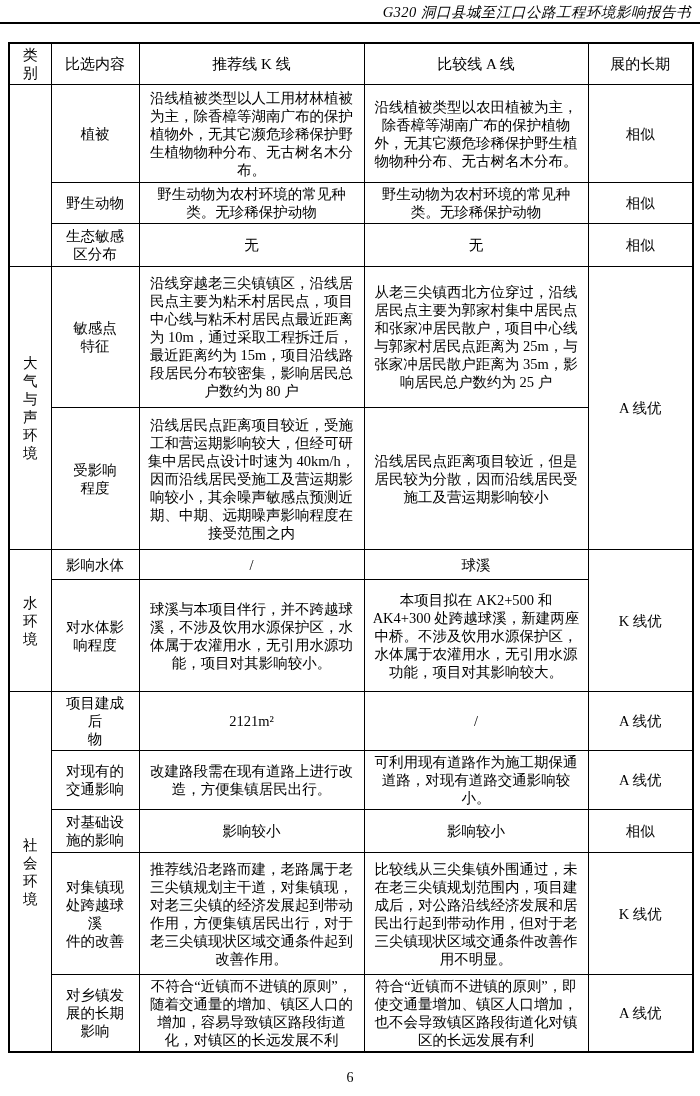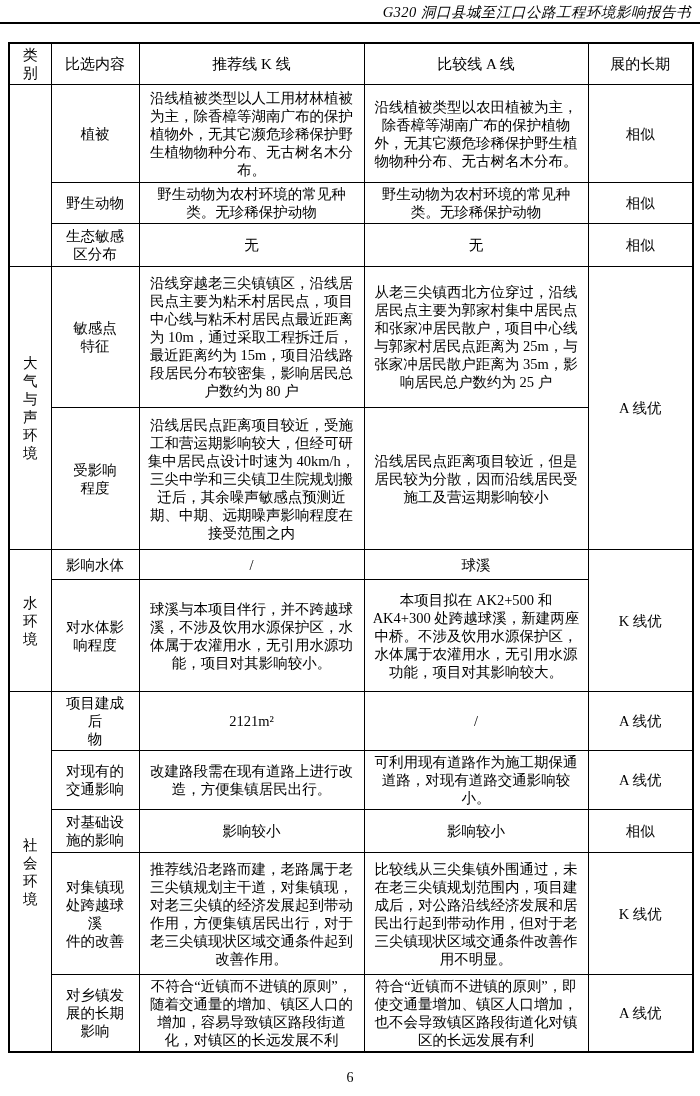--- a/index.html
+++ b/index.html
@@ -114,21 +114,21 @@
 环境</td>
       <td class="lbl">敏感点
 特征</td>
       <td class="body">沿线穿越老三尖镇镇区，沿线居民点主要为粘禾村居民点，项目中心线与粘禾村居民点最近距离为 10m，通过采取工程拆迁后，最近距离约为 15m，项目沿线路段居民分布较密集，影响居民总户数约为 80 户</td>
       <td class="body">从老三尖镇西北方位穿过，沿线居民点主要为郭家村集中居民点和张家冲居民散户，项目中心线与郭家村居民点距离为 25m，与张家冲居民散户距离为 35m，影响居民总户数约为 25 户</td>
       <td rowspan="2">A 线优</td>
     </tr>
     <tr style="height:142px">
       <td class="lbl">受影响
 程度</td>
-      <td class="body">沿线居民点距离项目较近，受施工和营运期影响较大，但经可研集中居民点设计时速为 40km/h，三尖中学和三尖镇卫生院规划搬迁后，其余噪声敏感点预测近期、中期、远期噪声影响程度在接受范围之内</td>
+      <td class="body">沿线居民点距离项目较近，受施工和营运期影响较大，但经可研集中居民点设计时速为 40km/h，因而沿线居民受施工及营运期影响较小，其余噪声敏感点预测近期、中期、远期噪声影响程度在接受范围之内</td>
       <td class="body">沿线居民点距离项目较近，但是居民较为分散，因而沿线居民受施工及营运期影响较小</td>
     </tr>
 
     <tr style="height:30px">
       <td class="cat" rowspan="2">水环
 境</td>
       <td class="lbl">影响水体</td>
       <td class="body">/</td>
       <td class="body">球溪</td>
       <td rowspan="2">K 线优</td>

